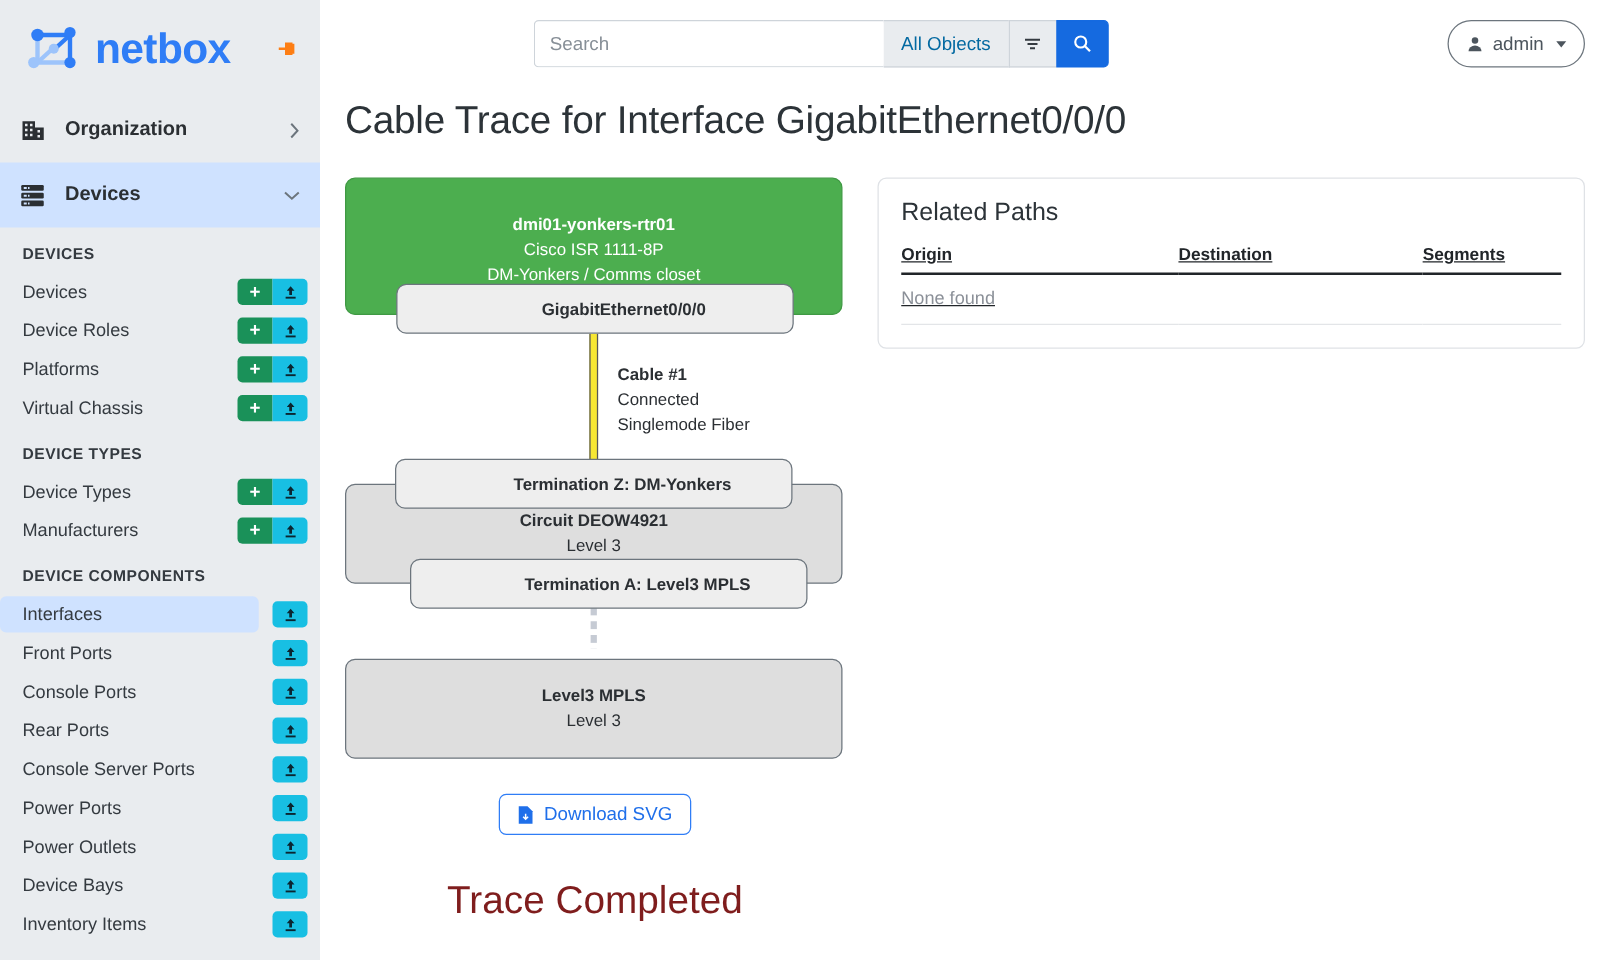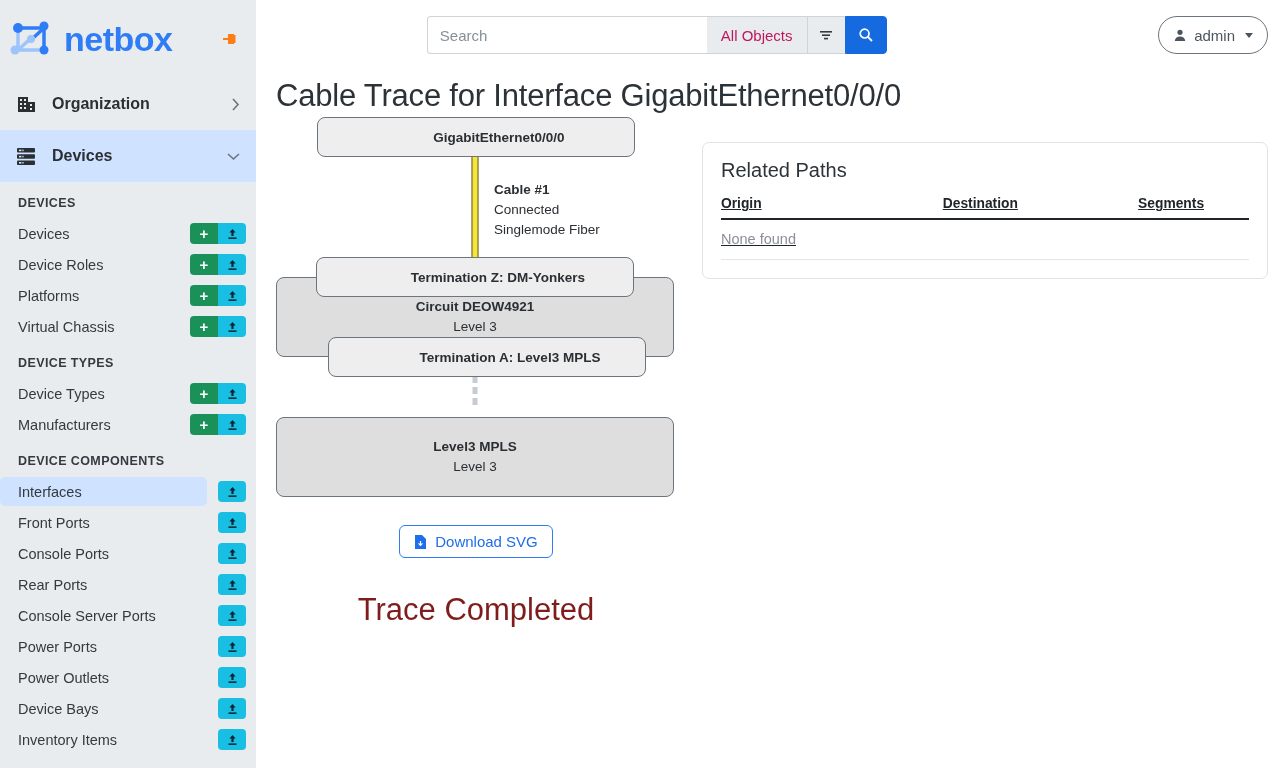--- a/index.html
+++ b/index.html
@@ -18,21 +18,21 @@
   
   .sidebar {
     width: 256px; min-width: 256px; height: 768px;
     background: #e9ecef;
     overflow: hidden;
     position: relative;
   }
   .brand-row {
     height: 78px;
     display: flex; align-items: center;
-    padding: 0 16px 0 6px;
+    padding: 0 16px 0 18px;
   }
   .brand-logo { display:flex; align-items:center; gap:0px; }
   .brand-mark { width: 50px; height: 46px; margin-right: 8px; }
   .brand-text {
     font-size: 34px; font-weight: 700; color: #2f7df6;
     letter-spacing: -0.5px; line-height: 1;
   }
   .pin-icon { margin-left: auto; width: 20px; height: 20px; color:#fd7e14; display:flex; align-items:center; justify-content:center;}
 
   .nav-group {
@@ -103,21 +103,21 @@
     font-family: "Liberation Sans", sans-serif;
     outline: none;
     background: #fff;
   }
   .search-input::placeholder { color: #878f97; }
   .search-scope {
     display: flex; align-items: center;
     padding: 0 14px;
     background: #e9ecef;
     border: 1px solid #ced4da; border-left: none; border-right: none;
-    font-size: 15px; color: #be185d;
+    font-size: 15px; color: #0369a1;
     cursor: pointer; white-space: nowrap;
   }
   .search-filter {
     display: flex; align-items: center; justify-content: center;
     width: 38px;
     background: #e9ecef;
     border: 1px solid #ced4da; border-left: 1px solid #ced4da; border-right: none;
     cursor: pointer; color:#343a40;
   }
   .search-go {
@@ -578,20 +578,25 @@
         <span class="caret"></span>
       </div>
     </div>
 
     <h1 class="page-title">Cable Trace for Interface GigabitEthernet0/0/0</h1>
 
     <div class="content">
 
       <div class="trace-col">
 
+        <div class="node node-device">
+          <div class="t1">dmi01-yonkers-rtr01</div>
+          <div class="t2">Cisco ISR 1111-8P</div>
+          <div class="t3">DM-Yonkers / Comms closet</div>
+        </div>
 
         <div class="node node-term">GigabitEthernet0/0/0</div>
 
         <div class="cable-block">
           <div class="cable-line"></div>
           <div class="cable-label">
             <div class="cl1">Cable #1</div>
             <div class="cl2">Connected</div>
             <div class="cl3">Singlemode Fiber</div>
           </div>

